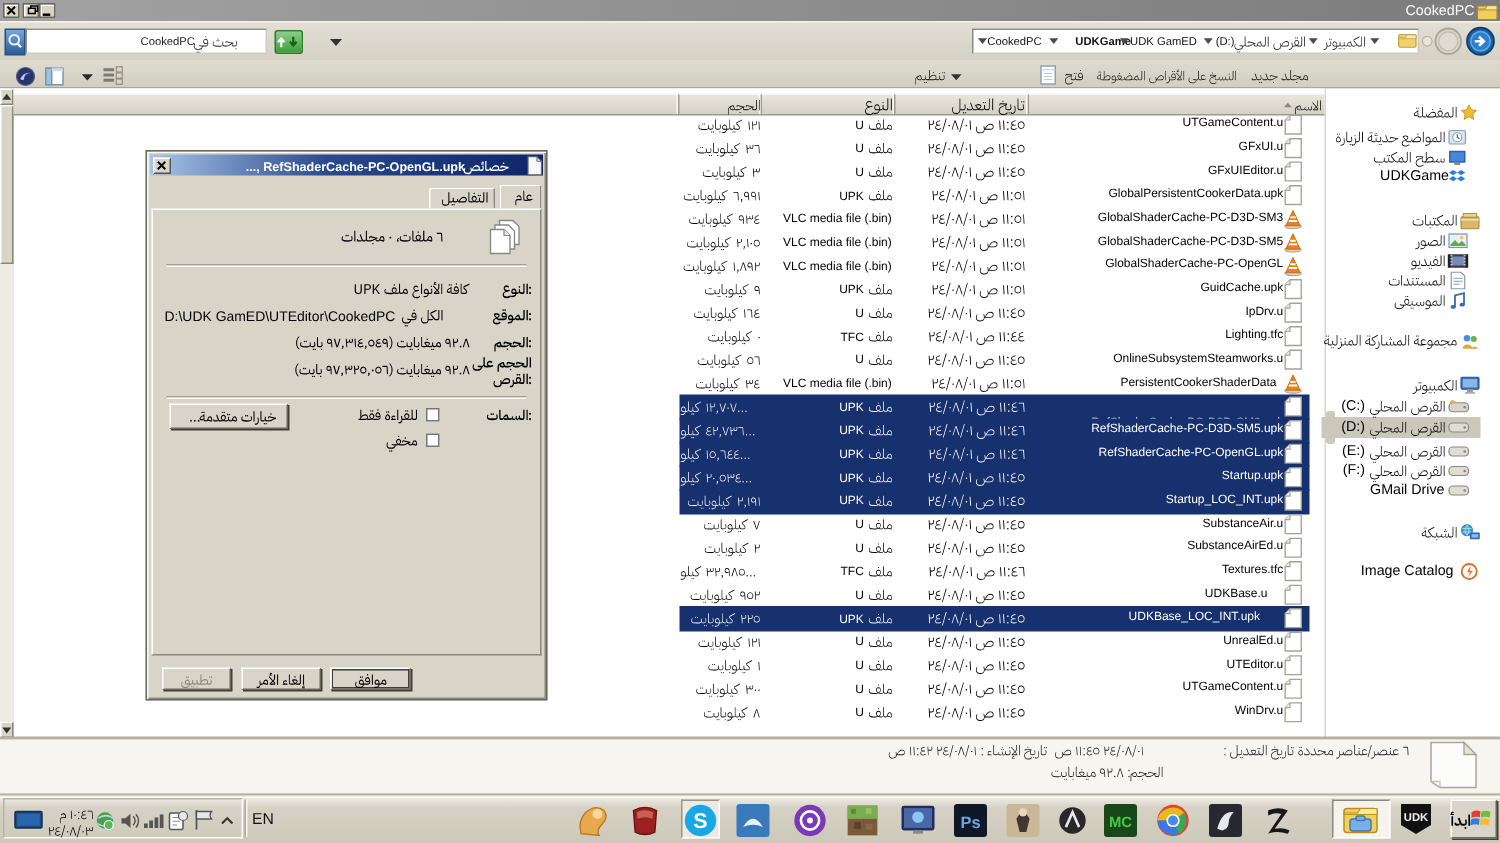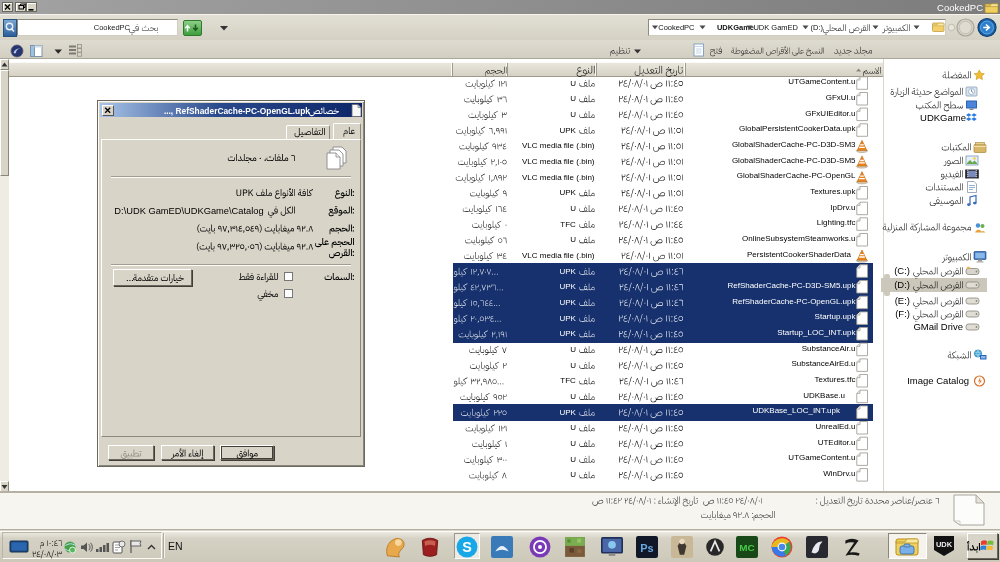--- a/index.html
+++ b/index.html
@@ -48,21 +48,21 @@
 <div style="position:absolute;right:144.5px;top:108.6px;font-size:8px;color:#000;white-space:nowrap">GFxUIEditor.u</div>
 <div style="position:absolute;right:424.1px;top:109.8px;font-size:8px;color:#000;white-space:nowrap">U</div>
 <div style="position:absolute;right:144.5px;top:124.3px;font-size:8px;color:#000;white-space:nowrap">GlobalPersistentCookerData.upk</div>
 <div style="position:absolute;right:424.1px;top:125.5px;font-size:8px;color:#000;white-space:nowrap">UPK</div>
 <div style="position:absolute;right:144.5px;top:140.0px;font-size:8px;color:#000;white-space:nowrap">GlobalShaderCache-PC-D3D-SM3</div>
 <div style="position:absolute;right:405.5px;top:141.2px;font-size:8px;color:#000;white-space:nowrap">VLC media file (.bin)</div>
 <div style="position:absolute;right:144.5px;top:155.6px;font-size:8px;color:#000;white-space:nowrap">GlobalShaderCache-PC-D3D-SM5</div>
 <div style="position:absolute;right:405.5px;top:156.8px;font-size:8px;color:#000;white-space:nowrap">VLC media file (.bin)</div>
 <div style="position:absolute;right:144.5px;top:171.3px;font-size:8px;color:#000;white-space:nowrap">GlobalShaderCache-PC-OpenGL</div>
 <div style="position:absolute;right:405.5px;top:172.5px;font-size:8px;color:#000;white-space:nowrap">VLC media file (.bin)</div>
-<div style="position:absolute;right:144.5px;top:187.0px;font-size:8px;color:#000;white-space:nowrap">Textures.upk</div>
+<div style="position:absolute;right:144.5px;top:187.0px;font-size:8px;color:#000;white-space:nowrap">GuidCache.upk</div>
 <div style="position:absolute;right:424.1px;top:188.2px;font-size:8px;color:#000;white-space:nowrap">UPK</div>
 <div style="position:absolute;right:144.5px;top:202.7px;font-size:8px;color:#000;white-space:nowrap">IpDrv.u</div>
 <div style="position:absolute;right:424.1px;top:203.9px;font-size:8px;color:#000;white-space:nowrap">U</div>
 <div style="position:absolute;right:144.5px;top:218.3px;font-size:8px;color:#000;white-space:nowrap">Lighting.tfc</div>
 <div style="position:absolute;right:424.1px;top:219.5px;font-size:8px;color:#000;white-space:nowrap">TFC</div>
 <div style="position:absolute;right:144.5px;top:234.0px;font-size:8px;color:#000;white-space:nowrap">OnlineSubsystemSteamworks.u</div>
 <div style="position:absolute;right:424.1px;top:235.2px;font-size:8px;color:#000;white-space:nowrap">U</div>
 <div style="position:absolute;right:149px;top:249.7px;font-size:8px;color:#000;white-space:nowrap">PersistentCookerShaderData</div>
 <div style="position:absolute;right:405.5px;top:250.9px;font-size:8px;color:#000;white-space:nowrap">VLC media file (.bin)</div>
 <div style="position:absolute;left:452.5px;top:263.3px;width:420.5px;height:16.67px;background:#16316d"></div>
@@ -122,21 +122,21 @@
 <div style="position:absolute;left:168px;top:540px;font-size:10.5px;color:#111;font-weight:normal;white-space:nowrap;">EN</div>
 <div style="position:absolute;left:97px;top:100px;width:268px;height:367px;background:#d8d4c8;border:1px solid #6a675c;box-shadow:inset 1px 1px 0 #fdfcf8,inset -1px -1px 0 #8a877c"></div>
 <div style="position:absolute;left:100px;top:103px;width:262px;height:14px;background:linear-gradient(to right,#a8c4e8,#2a4a8c 45%,#0c2568)"></div>
 <div style="position:absolute;left:102px;top:105px;width:12px;height:11px;background:#d8d4c8;border:1px solid #fff;border-right-color:#555;border-bottom-color:#555"></div>
 <div style="position:absolute;right:690px;top:106px;font-size:8.4px;font-weight:bold;color:#fff;white-space:nowrap">..., RefShaderCache-PC-OpenGL.upk</div>
 <div style="position:absolute;left:286px;top:125px;width:44px;height:14px;background:#d8d4c8;border:1px solid #fff;border-bottom:none;border-right-color:#8a877c;border-top-left-radius:2px;border-top-right-radius:2px"></div>
 <div style="position:absolute;left:333px;top:123px;width:28px;height:16px;background:#d8d4c8;border:1px solid #fff;border-bottom:none;border-right-color:#8a877c;border-top-left-radius:2px;border-top-right-radius:2px"></div>
 <div style="position:absolute;left:101px;top:139px;width:260px;height:298px;background:#d8d4c8;border:1px solid #fff;border-right-color:#8a877c;border-bottom-color:#8a877c"></div>
 <div style="position:absolute;left:111px;top:176px;width:240px;height:1px;background:#a19d91"></div>
 <div style="position:absolute;left:111px;top:177px;width:240px;height:1px;background:#fdfcf8"></div>
-<div style="position:absolute;right:736.3704764251709px;top:206px;font-size:9.3px;color:#000;font-weight:normal;white-space:nowrap;">D:\UDK GamED\UDKGame\Catalog</div>
+<div style="position:absolute;right:736.3704764251709px;top:206px;font-size:9.3px;color:#000;font-weight:normal;white-space:nowrap;">D:\UDK GamED\UTEditor\CookedPC</div>
 <div style="position:absolute;left:111px;top:264px;width:240px;height:1px;background:#a19d91"></div>
 <div style="position:absolute;left:111px;top:265px;width:240px;height:1px;background:#fdfcf8"></div>
 <div style="position:absolute;left:284px;top:272px;width:9px;height:9px;background:#fff;border:1px solid #777"></div>
 <div style="position:absolute;left:284px;top:289px;width:9px;height:9px;background:#fff;border:1px solid #777"></div>
 <div style="position:absolute;left:113px;top:269px;width:79px;height:17px;background:#d8d4c8;border:1px solid #fff;border-right-color:#6a675c;border-bottom-color:#6a675c;box-shadow:1px 1px 0 #403e36"></div>
 <div style="position:absolute;left:220px;top:445px;width:54px;height:15px;background:#d8d4c8;border:1px solid #fff;border-right-color:#6a675c;border-bottom-color:#6a675c;box-shadow:inset 0 0 0 1px #403e36,1px 1px 0 #403e36;"></div>
 <div style="position:absolute;left:161px;top:445px;width:53px;height:15px;background:#d8d4c8;border:1px solid #fff;border-right-color:#6a675c;border-bottom-color:#6a675c;box-shadow:1px 1px 0 #403e36;"></div>
 <div style="position:absolute;left:108px;top:445px;width:46px;height:15px;background:#d8d4c8;border:1px solid #fff;border-right-color:#6a675c;border-bottom-color:#6a675c;box-shadow:1px 1px 0 #403e36;"></div>
 <svg width="1000" height="562" viewBox="0 0 1000 562" style="position:absolute;left:0;top:0">
 <defs>

